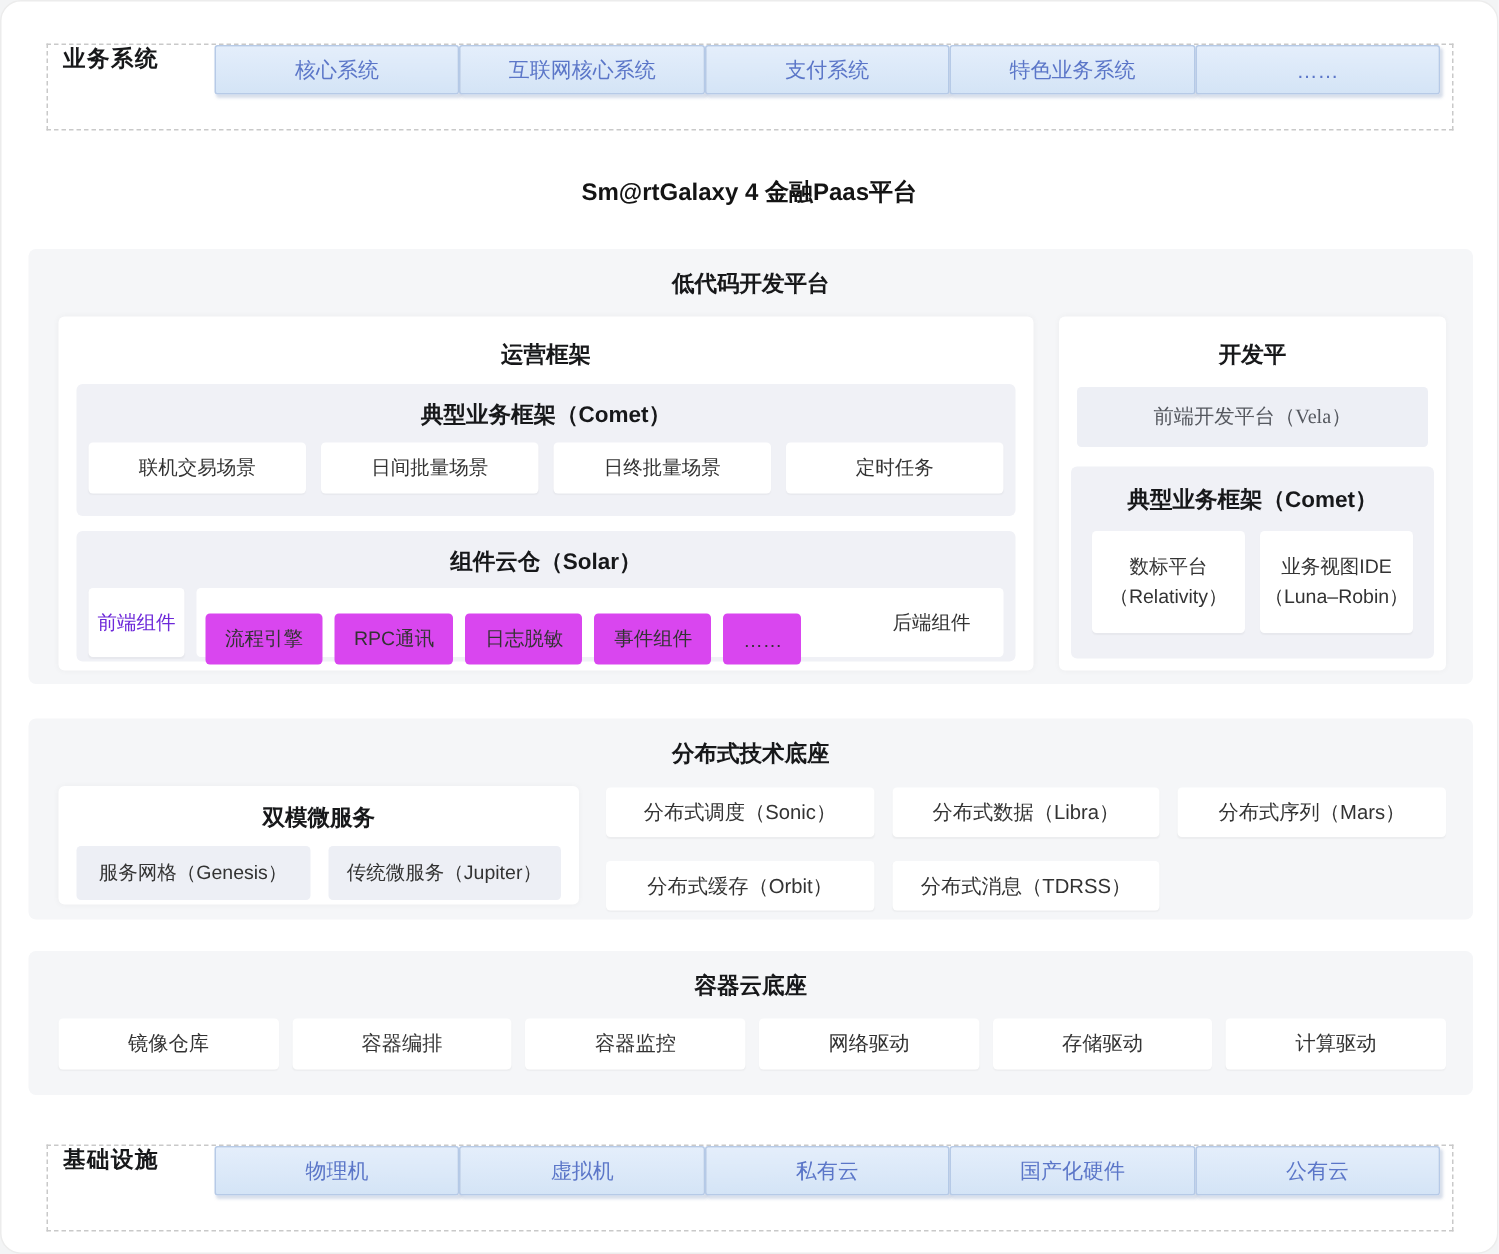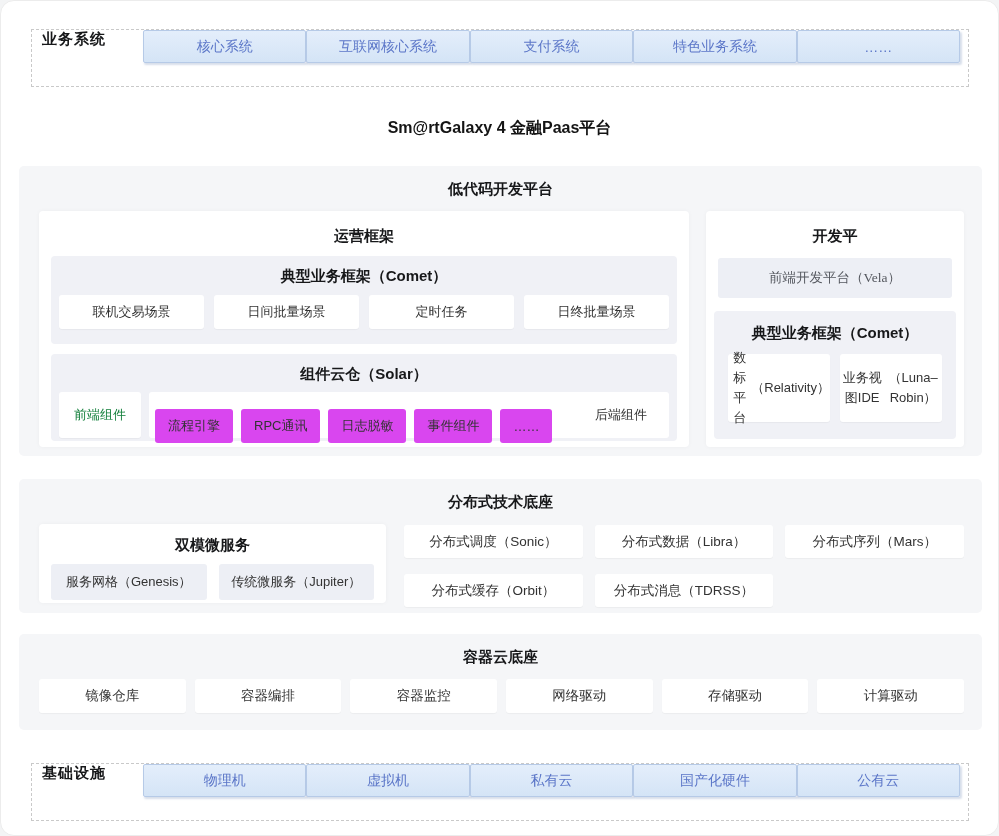--- a/index.html
+++ b/index.html
@@ -29,36 +29,36 @@
   
   .op-panel{left:20px;top:45px;width:650px;height:236px;}
   .sub-gray{position:absolute;left:12px;width:626px;background:#f0f1f6;border-radius:4px;box-sizing:border-box;}
   .comet-box{top:45px;height:88px;}
   .solar-box{top:143px;height:87px;}
   .sub-title{text-align:center;font-weight:bold;font-size:15px;padding-top:11px;color:#17181a;}
   .chip-row{display:flex;gap:10px;padding:9px 8px 0 8px;}
   .white-chip{flex:1;height:34px;display:flex;align-items:center;justify-content:center;background:#fff;
               border-radius:3px;font-size:13px;color:#333;box-shadow:0 1px 1px rgba(0,0,0,.04);}
   .solar-row{display:flex;align-items:center;gap:8px;padding:8px 8px 0 8px;}
-  .front-box{width:82px;height:46px;flex:none;display:flex;align-items:center;justify-content:center;
-             background:#fff;border-radius:3px;font-size:13px;color:#15803d;box-shadow:0 1px 1px rgba(0,0,0,.04);}
+  .front-box{width:64px;height:46px;flex:none;display:flex;align-items:center;justify-content:center;
+             background:#fff;border-radius:3px;font-size:13px;color:#6d28d9;box-shadow:0 1px 1px rgba(0,0,0,.04);}
   .strip{flex:1;height:46px;background:#fff;border-radius:3px;display:flex;align-items:center;
          gap:8px;padding:0 6px;box-sizing:border-box;}
   .gray-chip{height:34px;padding:0 13px;display:flex;align-items:center;justify-content:center;
              background:#d946ef;border-radius:3px;font-size:13px;color:#333;margin-top:22px;}
   .back-label{margin-left:auto;margin-right:16px;font-size:13px;color:#333;}
   
   .dev-panel{left:687px;top:45px;width:258px;height:236px;}
   .vela-chip{margin:12px 12px 0;height:40px;display:flex;align-items:center;justify-content:center;
              background:#edeff5;border-radius:3px;font-size:13.5px;color:#55585f;font-family:Liberation Serif, serif;}
   .dev-comet{position:absolute;left:8px;right:8px;top:100px;height:128px;background:#f0f1f6;
              border-radius:4px;box-sizing:border-box;}
   .dev-comet .sub-title{padding-top:13px;}
   .dev-row{display:flex;gap:10px;padding:11px 14px 0;}
-  .dev-node{flex:1;height:68px;display:flex;flex-direction:row;align-items:center;justify-content:center;
+  .dev-node{flex:1;height:68px;display:flex;flex-direction:column;align-items:center;justify-content:center;
             background:#fff;border-radius:3px;font-size:13px;color:#333;line-height:1.55;
             box-shadow:0 1px 1px rgba(0,0,0,.04);text-align:center;}
   
   .dual-panel{left:20px;top:45px;width:347px;height:79px;}
   .dual-panel .panel-title{margin-top:12px;}
   .dual-row{display:flex;gap:12px;padding:9px 12px 0;}
   .dual-chip{flex:1;height:36px;display:flex;align-items:center;justify-content:center;
              background:#edeff5;border-radius:3px;font-size:13px;color:#333;}
   .dist-grid{position:absolute;left:385px;top:46px;width:560px;display:grid;
              grid-template-columns:repeat(3,1fr);gap:16px 12px;}
@@ -91,22 +91,22 @@
     <div class="sec-title">低代码开发平台</div>
 
     <div class="white-panel op-panel">
       <div class="panel-title">运营框架</div>
 
       <div class="sub-gray comet-box">
         <div class="sub-title">典型业务框架（Comet）</div>
         <div class="chip-row">
           <div class="white-chip">联机交易场景</div>
           <div class="white-chip">日间批量场景</div>
+          <div class="white-chip">日终批量场景</div>
           <div class="white-chip">定时任务</div>
-          <div class="white-chip">日终批量场景</div>
         </div>
       </div>
 
       <div class="sub-gray solar-box">
         <div class="sub-title">组件云仓（Solar）</div>
         <div class="solar-row">
           <div class="front-box">前端组件</div>
           <div class="strip">
             <div class="gray-chip">流程引擎</div>
             <div class="gray-chip">RPC通讯</div>

